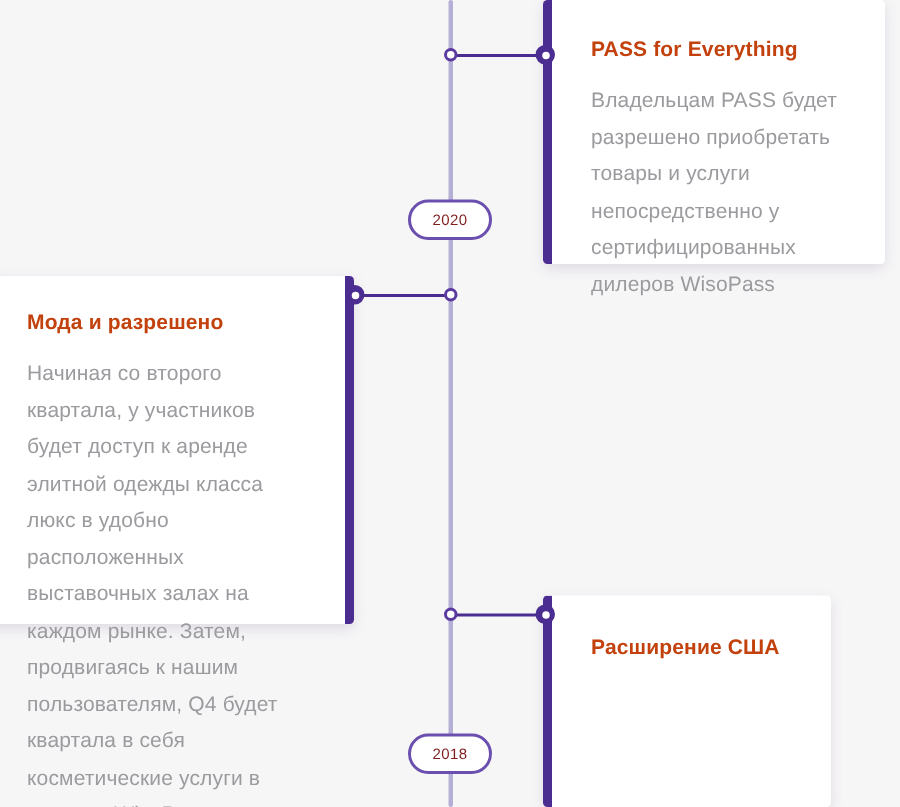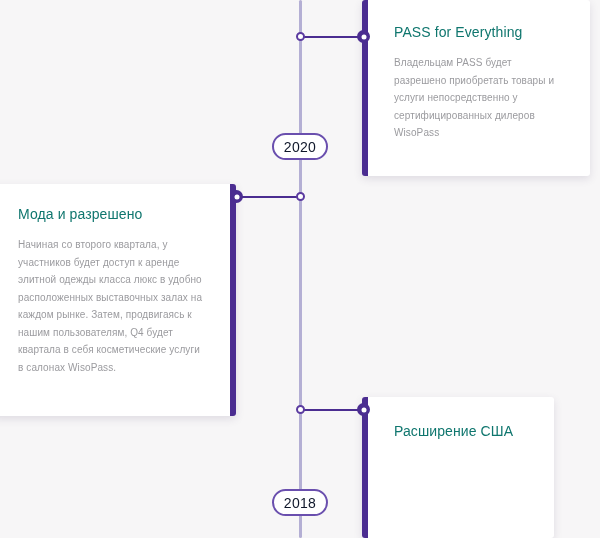--- a/index.html
+++ b/index.html
@@ -37,22 +37,22 @@
     left: 50%;
     transform: translateX(-50%);
     box-sizing: border-box;
     width: 56px;
     height: 27px;
     line-height: 25px;
     text-align: center;
     background: #ffffff;
     border: 2px solid #6a4fae;
     border-radius: 14px;
-    color: #0f172a;
-    font-size: 14px;
+    color: #7f1d1d;
+    font-size: 10px;
     font-weight: 400;
     letter-spacing: 0.3px;
     z-index: 6;
   }
   .year-2020 { top: 133px; }
   .year-2021 { top: 489px; }
 
   
   .rail {
     position: absolute;
@@ -123,27 +123,27 @@
     padding: 22px 26px 26px 26px;
   }
 
   .card-pass      { left: 362px; top: 0px;   width: 228px; height: 176px; padding-top: 24px; }
   .card-fashion   { left: -8px;  top: 184px; width: 244px; height: 232px; }
   .card-expansion { left: 362px; top: 397px; width: 192px; height: 141px; padding-top: 26px; }
 
   .card-title {
     margin: 0 0 14px 0;
     font-size: 14px;
-    font-weight: normal;
-    color: #0f766e;
+    font-weight: bold;
+    color: #c2410c;
     letter-spacing: 0.1px;
   }
   .card-body {
     margin: 0;
-    font-size: 10px;
+    font-size: 14px;
     line-height: 1.75;
     color: #9b9b9f;
     letter-spacing: 0.1px;
   }
 </style>
 </head>
 <body>
 
 <div class="timeline">
 

